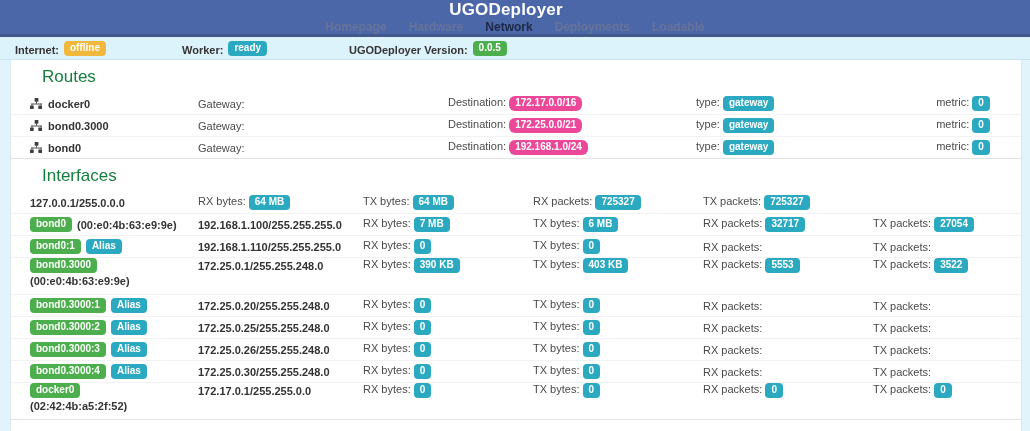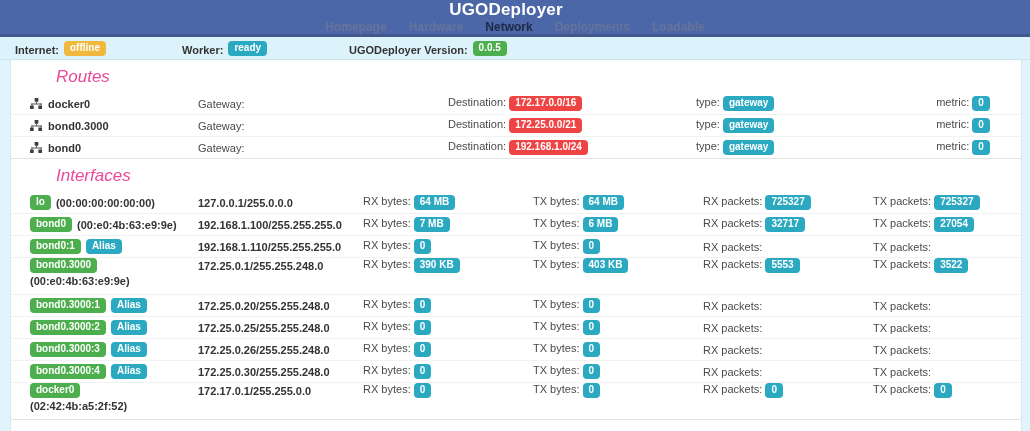--- a/index.html
+++ b/index.html
@@ -32,31 +32,30 @@
   .status-lbl{font-weight:bold;color:#333;}
   
   .badge{
     display:inline-block;color:#fff;font-weight:bold;font-size:10px;
     padding:1px 6px 2px;border-radius:4px;line-height:12px;white-space:nowrap;
     vertical-align:middle;
   }
   .badge-teal{background:#2ba9c1;}
   .badge-green{background:#4cae4c;}
   .badge-warn{background:#f0b83c;}
-  .badge-dark{background:#ef4444;}
+  .badge-dark{background:#ec4899;border-radius:6px;}
   
   .card{
     margin:0 8px 0 10px;background:#ffffff;
     border-left:1px solid #d7e8ef;border-right:1px solid #d7e8ef;
     min-height:371px;
   }
   .section-title{
-    color:#ec4899;font-size:17px;font-weight:normal;
-    padding:7px 0 6px 45px;
-    font-style:italic;
+    color:#15803d;font-size:17px;font-weight:normal;
+    padding:7px 0 6px 31px;
   }
   .rows{border-bottom:1px solid #e2e2e2;}
   .route-row,.if-row{
     display:grid;align-items:center;
     padding:0 19px;min-height:21px;font-size:11px;
     border-top:1px solid #f2f2f2;
   }
   .route-row{grid-template-columns:168px 250px 248px 238px 1fr;}
   .if-row{grid-template-columns:168px 165px 170px 170px 170px 1fr;}
   .route-row:first-child{border-top:none;}
@@ -174,25 +173,20 @@
       <div class="c"><span class="lbl">Destination:</span> <span class="badge badge-dark hide-empty">192.168.1.0/24</span></div>
       <div class="c"><span class="lbl">type:</span> <span class="badge badge-teal hide-empty">gateway</span></div>
       <div class="c metric"><span class="lbl">metric:</span> <span class="badge badge-teal hide-empty">0</span></div>
     </div>
   </div>
 
   <div class="section-title">Interfaces</div>
   <div class="rows" id="if-rows">
 
     <div class="if-row">
-      <div class="c name-cell">
-        <span class="badge badge-green hide-empty">lo</span>
-
-        <span class="mac hide-empty">(00:00:00:00:00:00)</span>
-      </div>
       <div class="c ip">127.0.0.1/255.0.0.0</div>
       <div class="c"><span class="lbl">RX bytes:</span> <span class="badge badge-teal hide-empty">64 MB</span></div>
       <div class="c"><span class="lbl">TX bytes:</span> <span class="badge badge-teal hide-empty">64 MB</span></div>
       <div class="c"><span class="lbl">RX packets:</span> <span class="badge badge-teal hide-empty">725327</span></div>
       <div class="c"><span class="lbl">TX packets:</span> <span class="badge badge-teal hide-empty">725327</span></div>
 
     </div>
 
     <div class="if-row">
       <div class="c name-cell">

